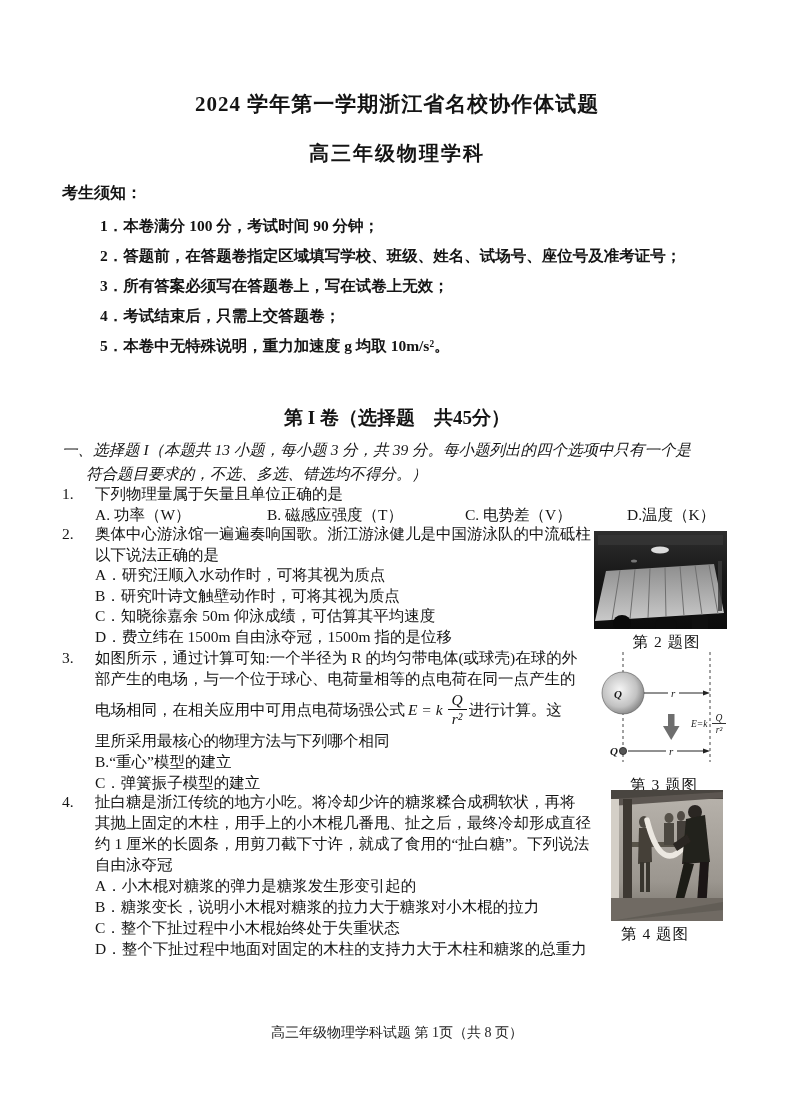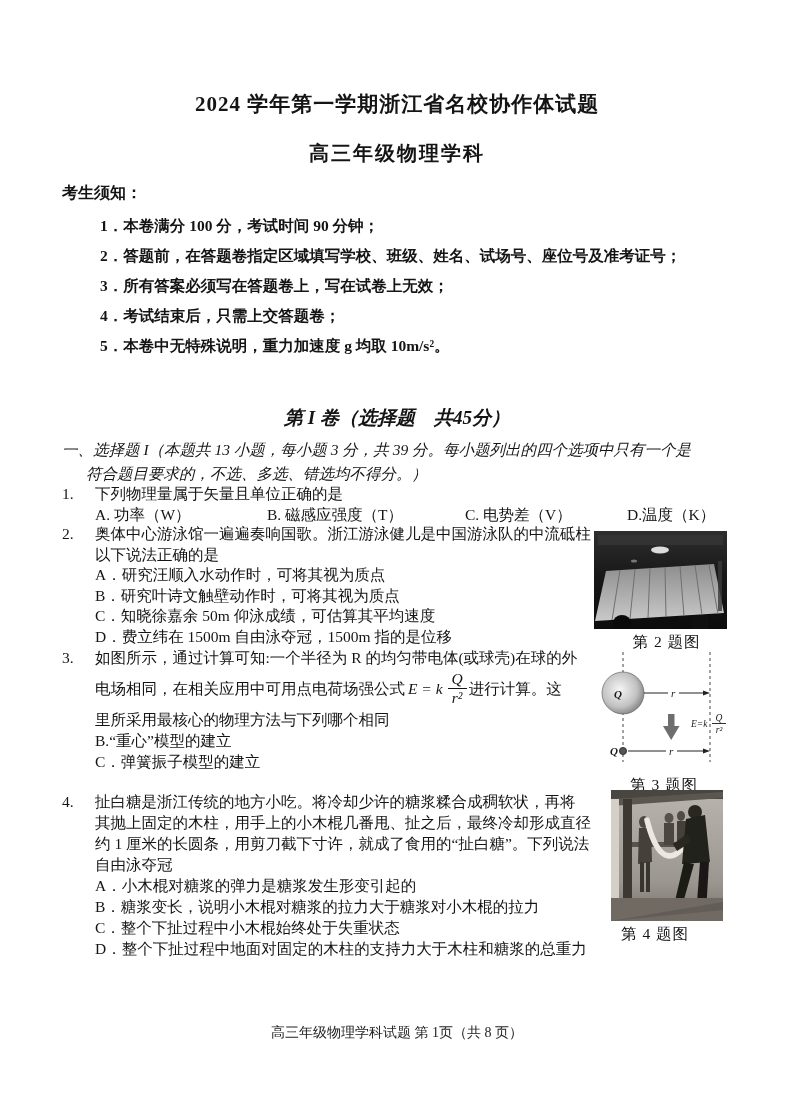--- a/index.html
+++ b/index.html
@@ -11,21 +11,21 @@
   }
   .title1 { position:absolute; top:90px; left:0; right:0; text-align:center;
             font-size:21px; font-weight:700; letter-spacing:1px; }
   .title2 { position:absolute; top:140px; left:0; right:0; text-align:center;
             font-size:20px; font-weight:700; letter-spacing:2px; }
   .notice { position:absolute; top:183px; left:62px; right:40px; }
   .notice-heading { font-weight:700; font-size:16px; }
   .notice-list { margin-top:7px; }
   .notice-item { padding-left:38px; height:30px; line-height:30px; font-weight:700; font-size:15.5px; }
   .section-title { position:absolute; top:405px; left:0; right:0; text-align:center;
-                   font-size:19px; font-weight:700;font-style:italic; }
+                   font-size:19px; font-weight:700; }
   .instr { position:absolute; left:62px; right:30px; font-weight:400; font-style:italic;
            font-size:15.5px; line-height:24px; }
   .instr-l1 { top:438px; }
   .instr-l2 { top:462px; padding-left:24px; }
   .q { position:absolute; }
   .qnum { position:absolute; left:0; top:0; }
   .qline { padding-left:33px; }
   #q1 { left:62px; top:483px; right:40px; line-height:21px; }
   .q1-options { display:grid; grid-template-columns:172px 198px 162px auto;
                 padding-left:33px; margin-top:0; }
@@ -89,20 +89,21 @@
     <div class="qline">以下说法正确的是</div>
     <div class="qline">A．研究汪顺入水动作时，可将其视为质点</div>
     <div class="qline">B．研究叶诗文触壁动作时，可将其视为质点</div>
     <div class="qline">C．知晓徐嘉余 50m 仰泳成绩，可估算其平均速度</div>
     <div class="qline">D．费立纬在 1500m 自由泳夺冠，1500m 指的是位移</div>
   </div>
 
   <div class="q" id="q3">
     <span class="qnum">3.</span>
     <div class="qline">如图所示，通过计算可知:一个半径为 R 的均匀带电体(或球壳)在球的外</div>
+    <div class="qline">部产生的电场，与一个位于球心、电荷量相等的点电荷在同一点产生的</div>
     <div class="qline formula-line">
       <span>电场相同，在相关应用中可用点电荷场强公式</span>
       <span class="math">E = k</span>
       <span class="frac">
         <span class="num">Q</span>
         <span class="den">r²</span>
       </span>
       <span>进行计算。这</span>
     </div>
     <div class="qline">里所采用最核心的物理方法与下列哪个相同</div>

